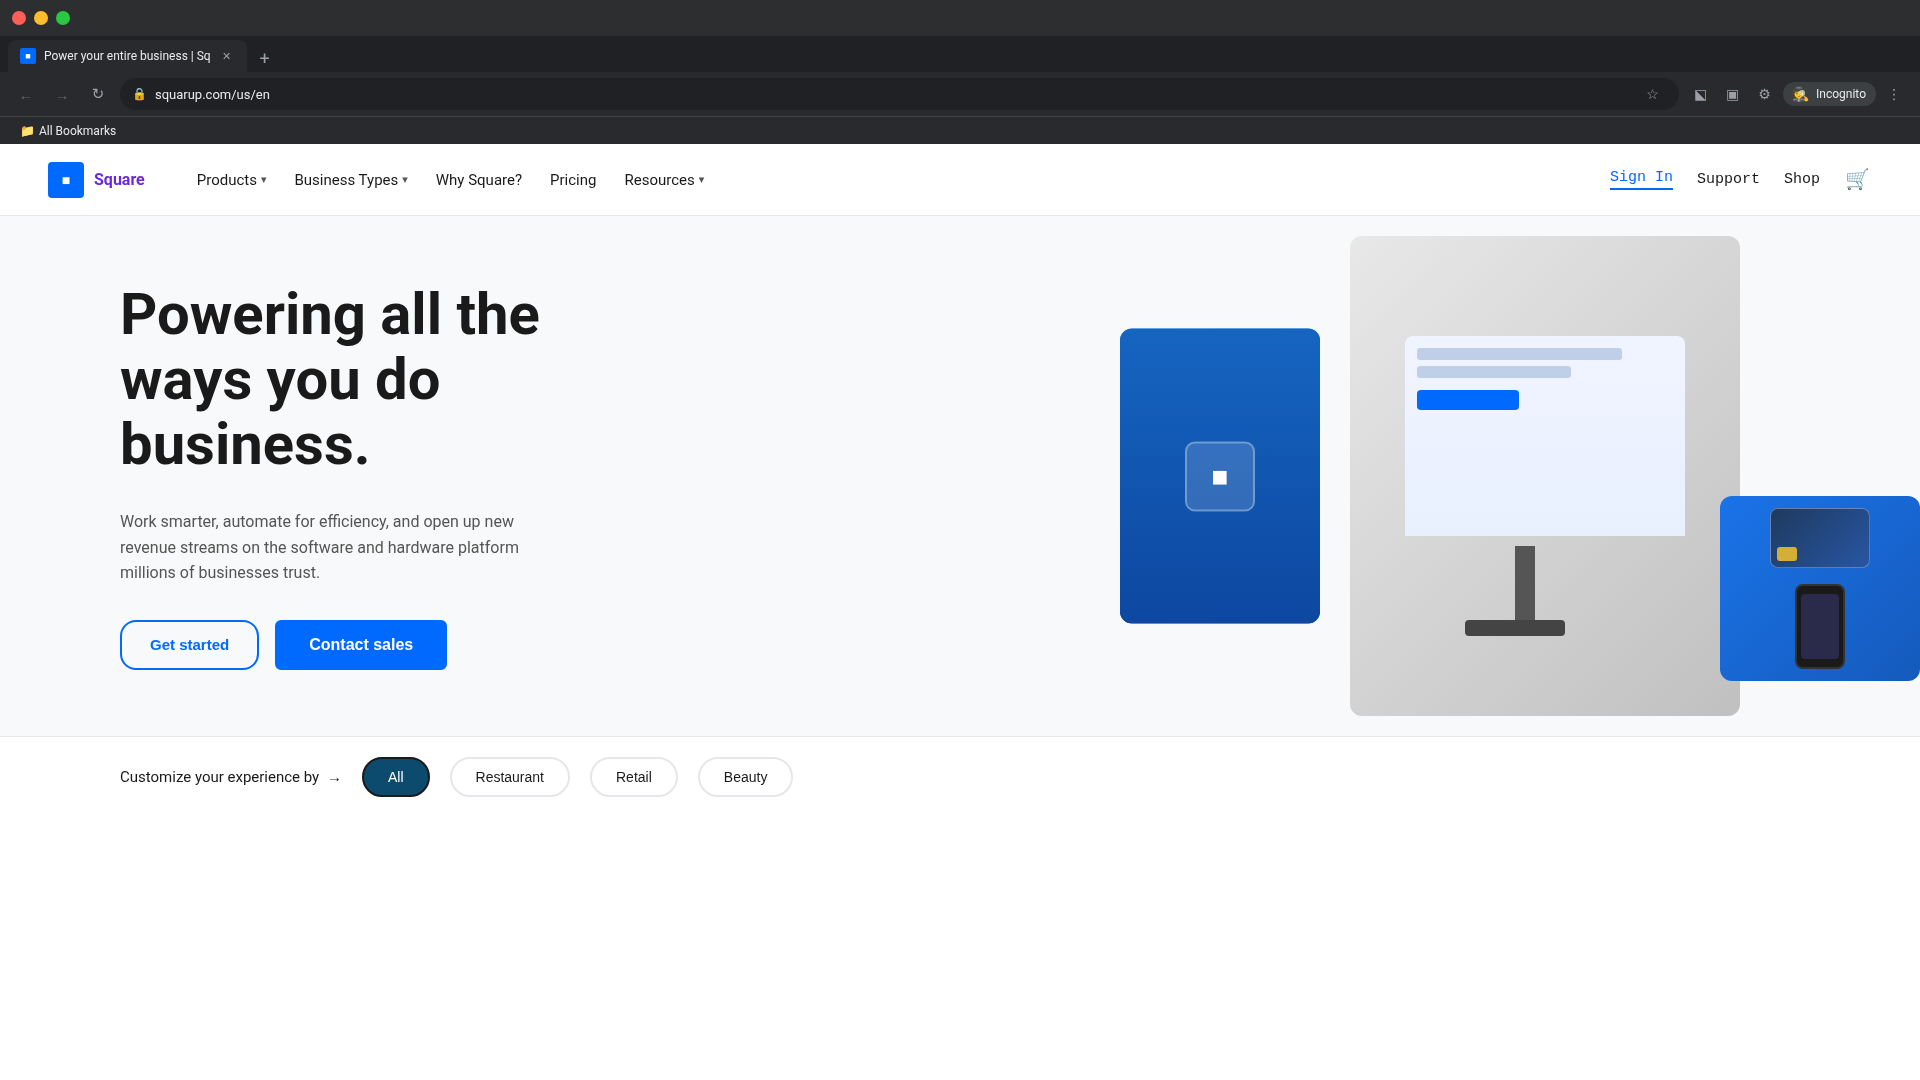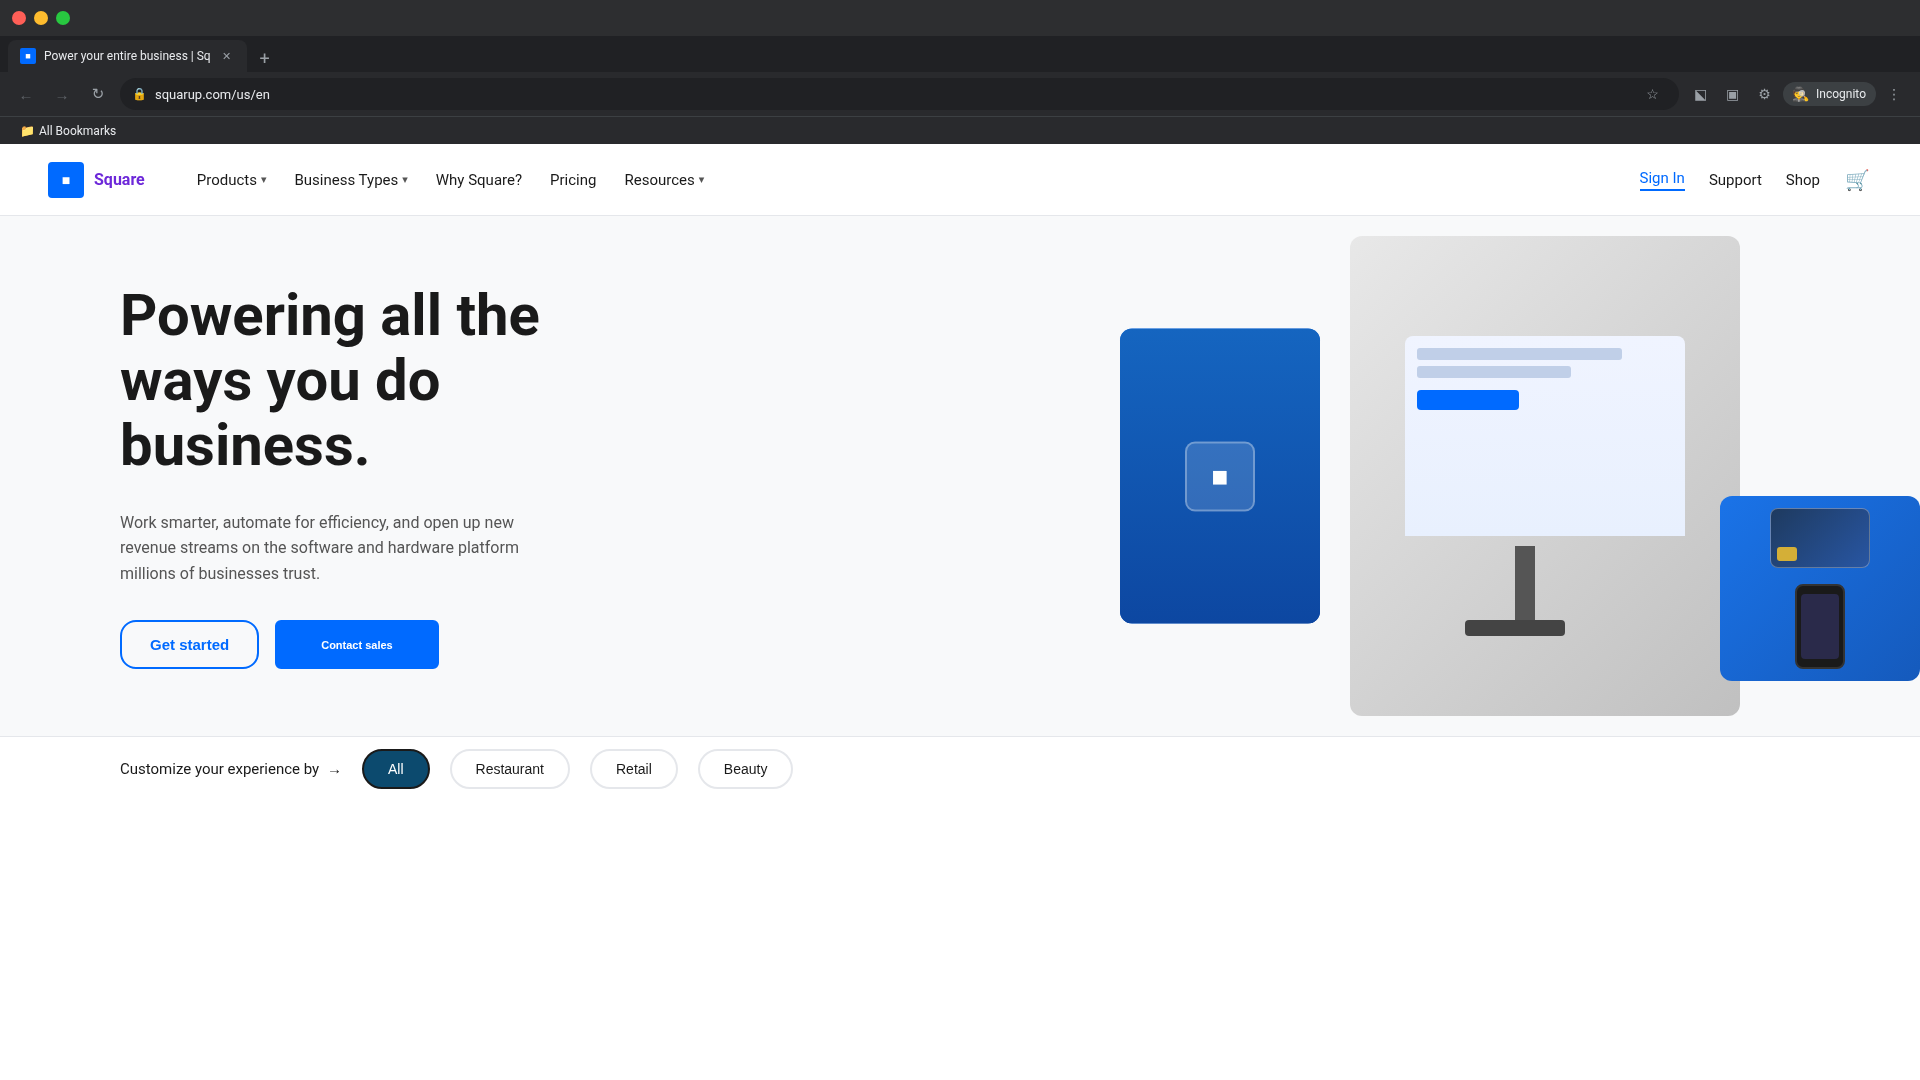--- a/index.html
+++ b/index.html
@@ -232,20 +232,21 @@
       border-radius: 6px;
       cursor: pointer;
       white-space: nowrap;
     }
     .nav-link .chevron { font-size: 11px; color: #555; }
 
     .nav-right {
       display: flex;
       align-items: center;
       gap: 24px;
+      font-family: Liberation Mono, monospace;
     }
     .nav-signin {
       font-size: 15px;
       color: #006aff;
       text-decoration: none;
       cursor: pointer;
       border-bottom: 2px solid #006aff;
       padding-bottom: 2px;
     }
     .nav-support, .nav-shop {
@@ -298,25 +299,25 @@
       padding: 14px 28px;
       border: 2px solid #006aff;
       border-radius: 16px;
       font-size: 15px;
       font-weight: 600;
       color: #006aff;
       background: transparent;
       cursor: pointer;
     }
     .btn-primary {
-      padding: 14px 44px;
+      padding: 14px 32px;
       background: #006aff;
       border: 2px solid #006aff;
       border-radius: 6px;
-      font-size: 11px;
+      font-size: 16px;
       font-weight: 600;
       color: #fff;
       cursor: pointer;
     }
 
     
     .hero-images {
       position: absolute;
       right: 0;
       top: 0;
@@ -486,21 +487,21 @@
     }
     .phone-screen {
       width: 38px; height: 65px;
       background: #2a2a4a;
       border-radius: 4px;
     }
 
     
     .filter-bar {
       background: #fff;
-      padding: 12px 120px;
+      padding: 20px 120px;
       display: flex;
       align-items: center;
       gap: 20px;
       border-top: 1px solid #e5e7eb;
     }
     .filter-label {
       font-size: 15px;
       color: #1a1a1a;
     }
     .filter-arrow { color: #1a1a1a; margin-left: 4px; }

